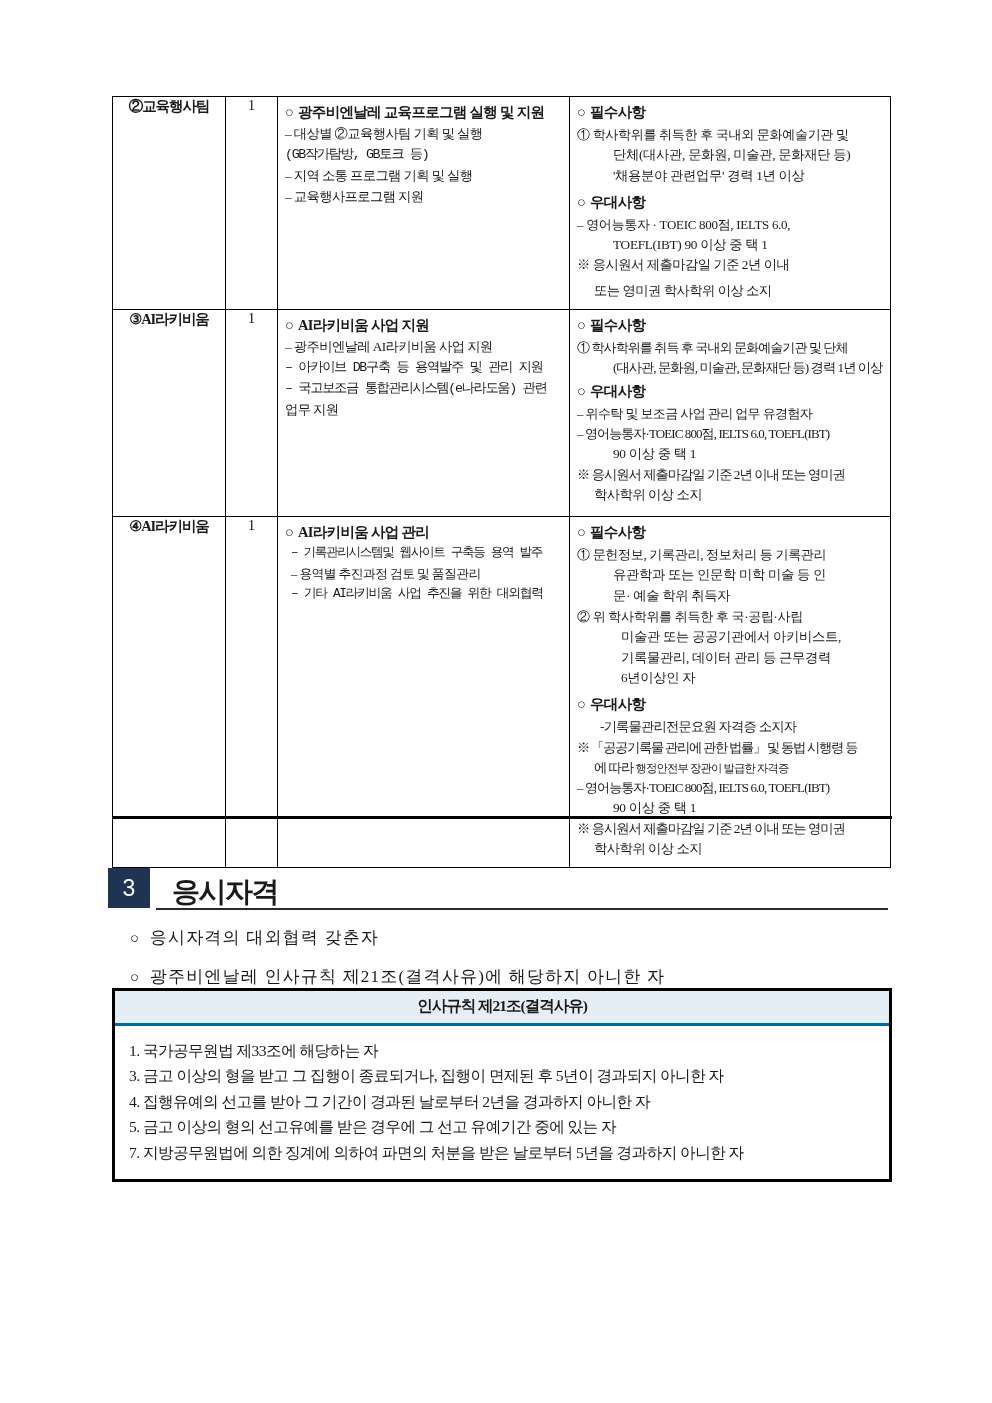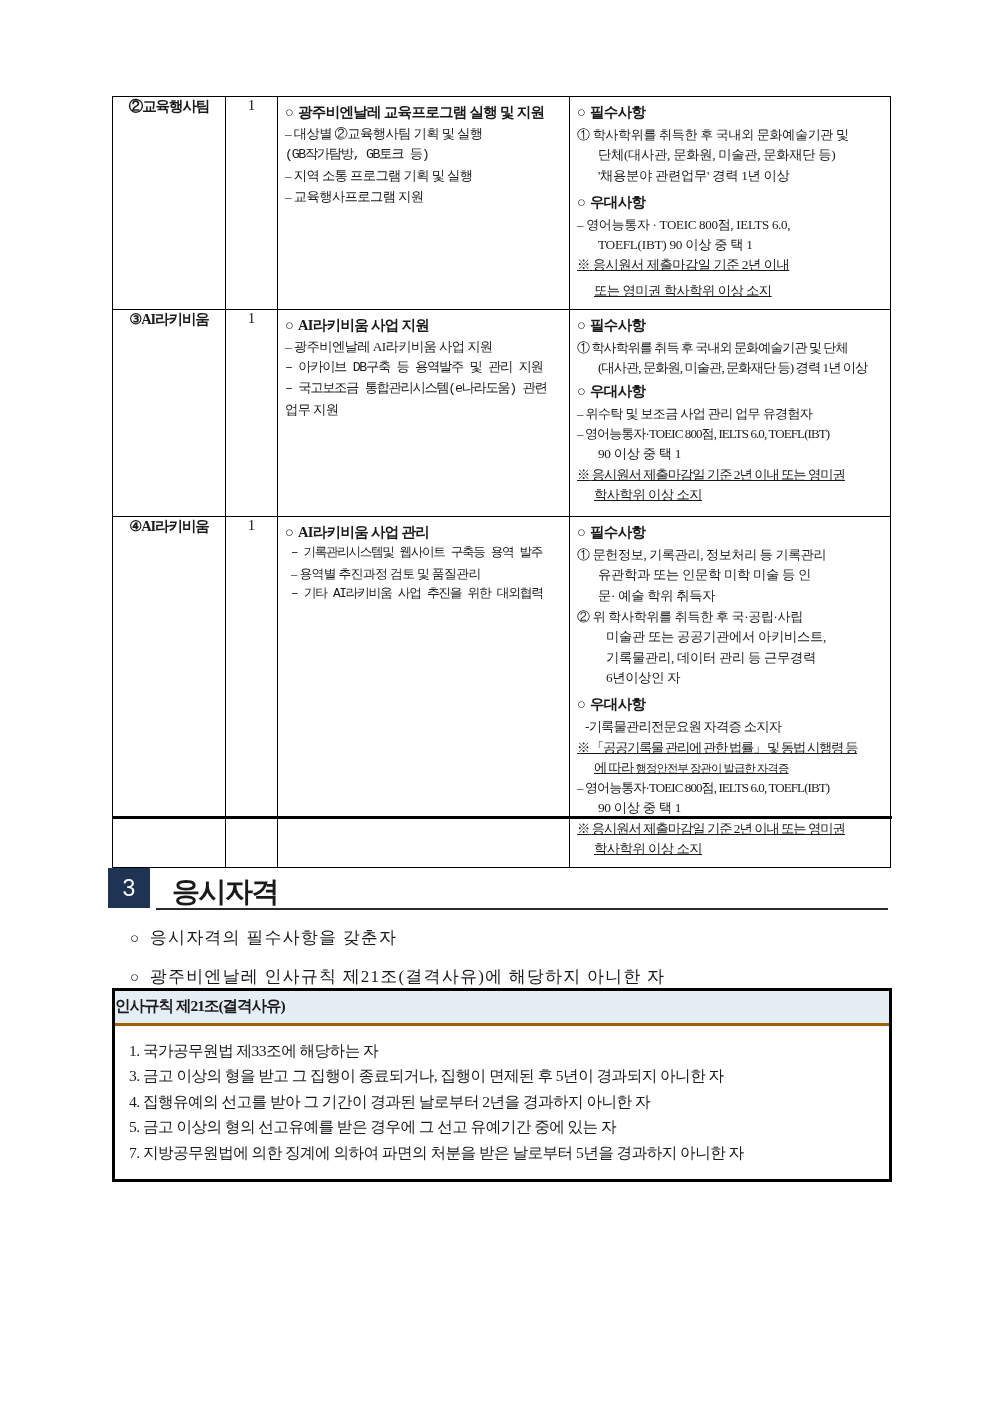--- a/index.html
+++ b/index.html
@@ -83,35 +83,34 @@
     letter-spacing: -0.3px;
     margin: 0 0 1px 0;
     padding-left: 20px;
     text-indent: -20px;
     line-height: 1.48;
   }
   .num-line.just { text-align: justify; text-align-last: left; }
   .cont-line {
     font-size: 13.3px;
     letter-spacing: -0.3px;
-    margin: 0 0 1px 1px;
+    margin: 0 0 1px 16px;
     padding-left: 20px;
     line-height: 1.48;
   }
   .cont-line.just { text-align: justify; text-align-last: left; }
   .cont-line.deep { padding-left: 28px; }
 
   .note-line {
     font-size: 13.3px;
     letter-spacing: -0.5px;
     margin: 0 0 1px 0;
     padding-left: 17px;
     text-indent: -17px;
     line-height: 1.45;
-    text-decoration: underline;
   }
   .note-line.tight { letter-spacing: -1.0px; }
   .small-ko { font-size: 11.3px; letter-spacing: -0.8px; }
 
   .gap-sm { height: 6px; }
   .gap-xs { height: 3px; }
 
   .r1-duty  { height: 198px; }
   .r2-duty  { height: 192px; }
   .r3-duty  { height: 326px; }
@@ -179,22 +178,22 @@
   .rule-table {
     position: absolute;
     left: 112px;
     top: 988px;
     width: 780px;
     border: 3px solid #000;
     box-sizing: border-box;
   }
   .rule-head {
     background: #e5edf5;
-    border-bottom: 3px solid #a16207;
-    text-align: left;
+    border-bottom: 3px solid #0369a1;
+    text-align: center;
     font-weight: bold;
     font-size: 15.5px;
     letter-spacing: -1.0px;
     padding: 5px 0 6px 0;
   }
   .rule-body {
     padding: 12px 12px 14px 14px;
   }
   .rule-item {
     font-size: 15.6px;
@@ -313,21 +312,21 @@
   <div class="table-cap-bottom"></div>
 
   <div class="section">
     <div class="sec-row">
       <div class="sec-num">3</div>
       <div class="sec-title">응시자격</div>
     </div>
     <div class="sec-rule"></div>
 
     <p class="o-line">
-      <span class="circ">○</span><span class="sp">응시자격의 필수사항을 갖춘자</span>
+      <span class="circ">○</span><span class="sp">응시자격의 대외협력 갖춘자</span>
     </p>
     <p class="o-line">
       <span class="circ">○</span><span class="sp">광주비엔날레 인사규칙 제21조(결격사유)에 해당하지 아니한 자</span>
     </p>
   </div>
 
   <div class="rule-table">
     <div class="rule-head">인사규칙 제21조(결격사유)</div>
     <div class="rule-body">
       <div class="rule-item">1. 국가공무원법 제33조에 해당하는 자</div>

